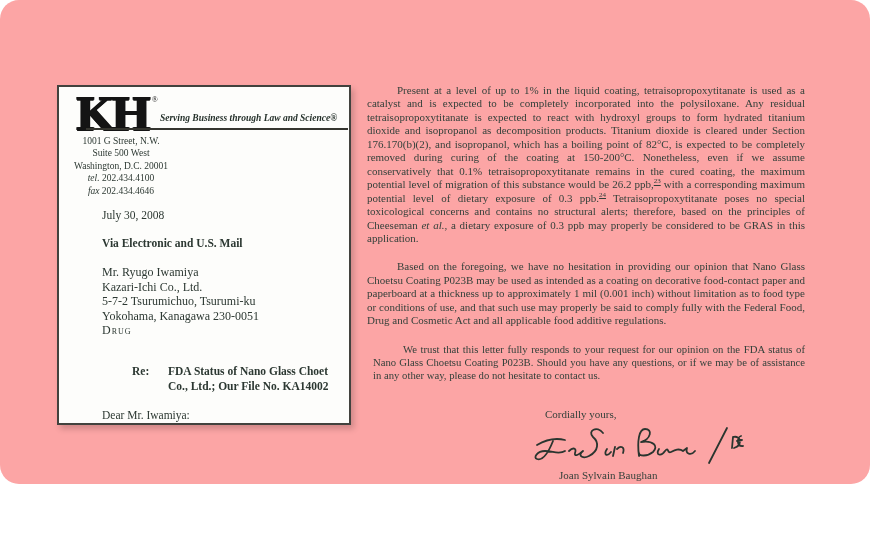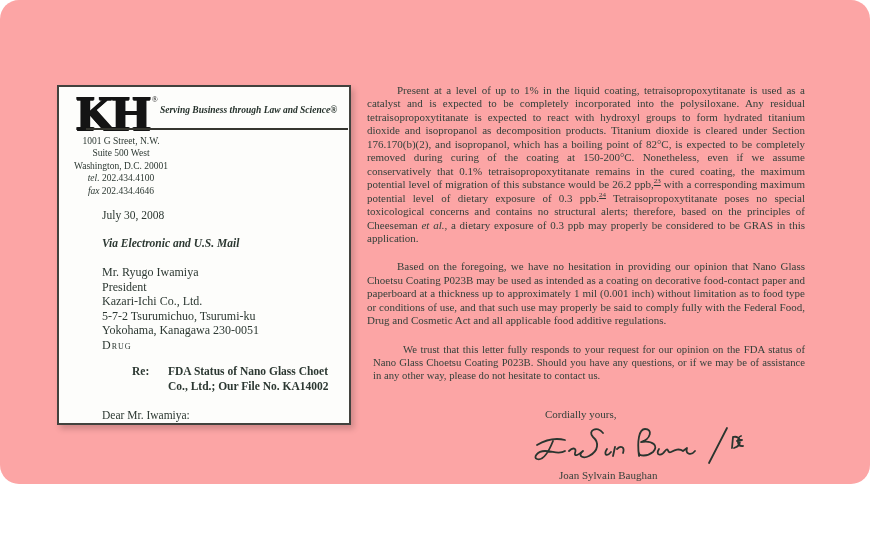--- a/index.html
+++ b/index.html
@@ -11,26 +11,26 @@
              background:#fdfdfb;border:2px solid #42423e;box-sizing:border-box;
              box-shadow:3px 4px 6px rgba(0,0,0,0.18);overflow:hidden;color:#2c3832;}
   .logo-row{position:absolute;left:16px;top:6px;display:flex;align-items:flex-start;white-space:nowrap;}
   .kh-logo{font-family:"DejaVu Serif",serif;font-weight:bold;font-size:44px;line-height:44px;
            letter-spacing:-3px;color:#141414;
            text-shadow:0.7px 0 0 #141414,-0.7px 0 0 #141414,0 0.5px 0 #141414;}
   .kh-reg{font-size:8px;color:#141414;margin:2px 2px 0 3px;}
   .firm-block{margin-top:8px;}
   .firm-name{font-variant:small-caps;font-size:15.5px;letter-spacing:0.4px;color:#1d2824;
              font-weight:600;white-space:nowrap;}
-  .tagline{font-style:italic;font-weight:bold;font-size:9.5px;color:#25312b;margin-top:4px;white-space:nowrap;}
+  .tagline{font-style:italic;font-weight:bold;font-size:9.5px;color:#25312b;margin-top:12px;white-space:nowrap;}
   .lh-rule{position:absolute;left:27px;top:41px;width:262px;border-top:2px solid #35352f;}
   .lh-address{position:absolute;left:15px;top:48px;font-size:9.5px;line-height:12.4px;white-space:nowrap;text-align:center;}
   .lh-address .lbl{font-style:italic;}
   .date-line{position:absolute;left:43px;top:122px;font-size:11.5px;}
-  .delivery-line{position:absolute;left:43px;top:150px;font-size:11.5px;font-weight:bold;font-style:italic;}
+  .delivery-line{position:absolute;left:43px;top:150px;font-size:11.5px;font-weight:bold;}
   .recipient{position:absolute;left:43px;top:178px;font-size:12px;line-height:14.5px;white-space:nowrap;}
   .country{font-variant:small-caps;letter-spacing:1px;}
   .re-block{position:absolute;left:73px;top:277px;display:flex;font-weight:bold;font-size:11.5px;
             line-height:14.8px;white-space:nowrap;}
   .re-label{width:36px;}
   .salutation{position:absolute;left:43px;top:322px;font-size:11.5px;white-space:nowrap;}
 
   
   .page-right{position:absolute;left:367px;top:84px;width:438px;color:#33403a;}
   .page-right p{margin:0 0 15px 0;font-size:11px;line-height:13.45px;text-align:justify;text-indent:30px;}
@@ -65,21 +65,20 @@
       <div><span class="lbl">tel.</span> <span>202.434.4100</span></div>
       <div><span class="lbl">fax</span> <span>202.434.4646</span></div>
     </div>
 
     <div class="date-line">July 30, 2008</div>
 
     <div class="delivery-line">Via Electronic and U.S. Mail</div>
 
     <div class="recipient">
       <div>Mr. Ryugo Iwamiya</div>
-      <div>President</div>
       <div>Kazari-Ichi Co., Ltd.</div>
       <div>5-7-2 Tsurumichuo, Tsurumi-ku</div>
       <div>Yokohama, Kanagawa 230-0051</div>
       <div class="country">Drug</div>
     </div>
 
     <div class="re-block">
       <div class="re-label">Re:</div>
       <div>
         <div>FDA Status of Nano Glass Choet</div>

